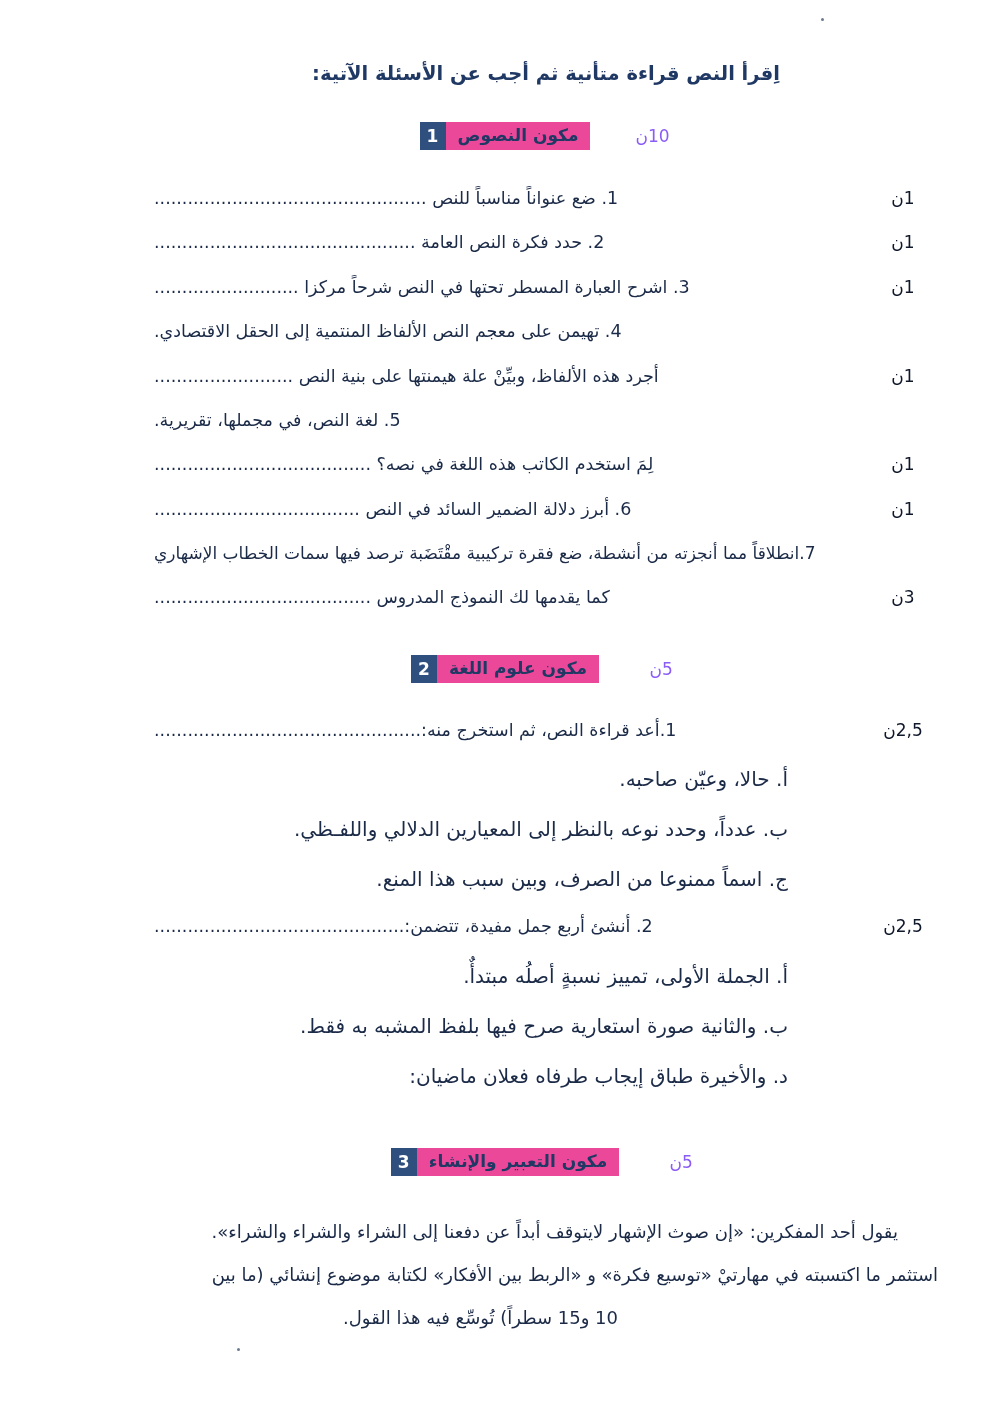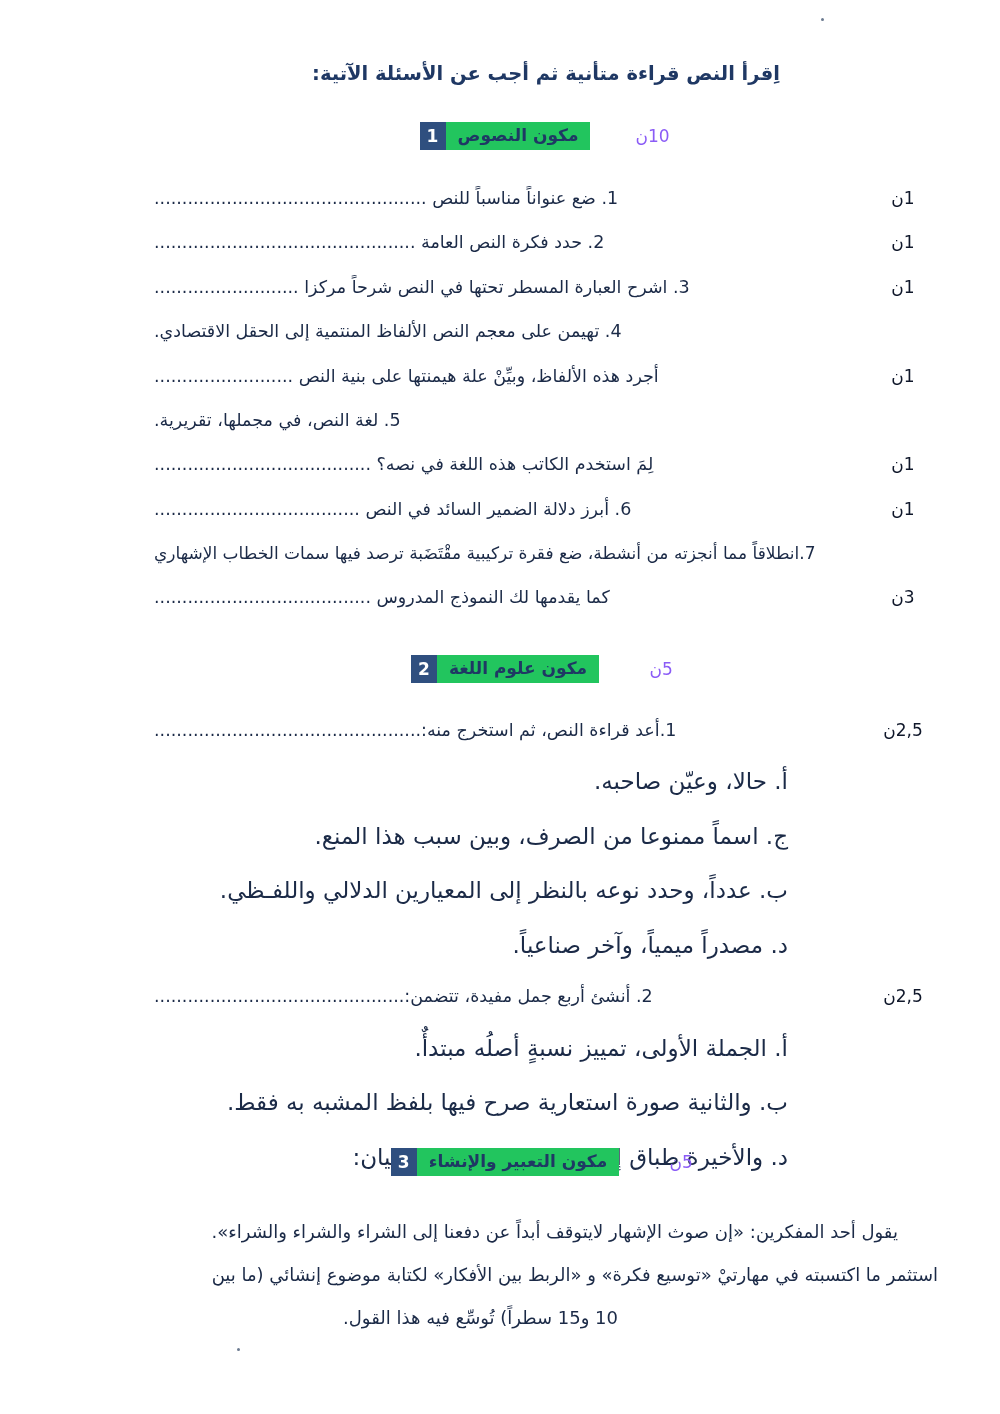--- a/index.html
+++ b/index.html
@@ -50,21 +50,21 @@
     background: #2f4f7f;
     color: #ffffff;
     font-size: 17px;
     font-weight: bold;
     width: 26px;
     display: flex;
     align-items: center;
     justify-content: center;
   }
   .badge-label {
-    background: #22c55e;
+    background: #ec4899;
     color: #1f3864;
     font-size: 17px;
     font-weight: bold;
     padding: 3px 12px 5px 12px;
     white-space: nowrap;
   }
   .badge-points {
     font-size: 17px;
     color: #8b5cf6;
     font-weight: normal;
@@ -93,21 +93,21 @@
     padding-right: 0;
     white-space: nowrap;
     overflow: hidden;
   }
   .block {
     position: absolute;
     right: 62px;
     left: 62px;
   }
   .sub {
-    font-size: 23px;
+    font-size: 20px;
     text-align: right;
     line-height: 1.5;
     padding-right: 150px;
   }
   .para {
     font-size: 18px;
     line-height: 1.6;
     text-align: right;
   }
   .tiny-dot {
@@ -190,23 +190,22 @@
       </span>
     </div>
   </div>
 
   <div class="block" style="top:718px;">
     <div class="q-row" style="margin-bottom:21px;">
       <span class="q-mark">2,5ن</span>
       <span class="q-text">1.أعد قراءة النص، ثم استخرج منه:................................................</span>
     </div>
     <div class="sub" style="margin-bottom:20px;">أ. حالا، وعيّن صاحبه.</div>
+    <div class="sub" style="margin-bottom:20px;">ب. عدداً، وحدد نوعه بالنظر إلى المعيارين الدلالي واللفـظي.</div>
     <div class="sub" style="margin-bottom:20px;">ج. اسماً ممنوعا من الصرف، وبين سبب هذا المنع.</div>
-    <div class="sub" style="margin-bottom:20px;">ب. عدداً، وحدد نوعه بالنظر إلى المعيارين الدلالي واللفـظي.</div>
-    <div class="sub" style="margin-bottom:22px;">د. مصدراً ميمياً، وآخر صناعياً.</div>
     <div class="q-row" style="margin-bottom:21px;">
       <span class="q-mark">2,5ن</span>
       <span class="q-text">2. أنشئ أربع جمل مفيدة، تتضمن:.............................................</span>
     </div>
     <div class="sub" style="margin-bottom:20px;">أ. الجملة الأولى، تمييز نسبةٍ أصلُه مبتدأٌ.</div>
     <div class="sub" style="margin-bottom:20px;">ب. والثانية صورة استعارية صرح فيها بلفظ المشبه به فقط.</div>
     <div class="sub">د. والأخيرة طباق إيجاب طرفاه فعلان ماضيان:</div>
   </div>
 
   <div class="block" style="top:1148px;">

